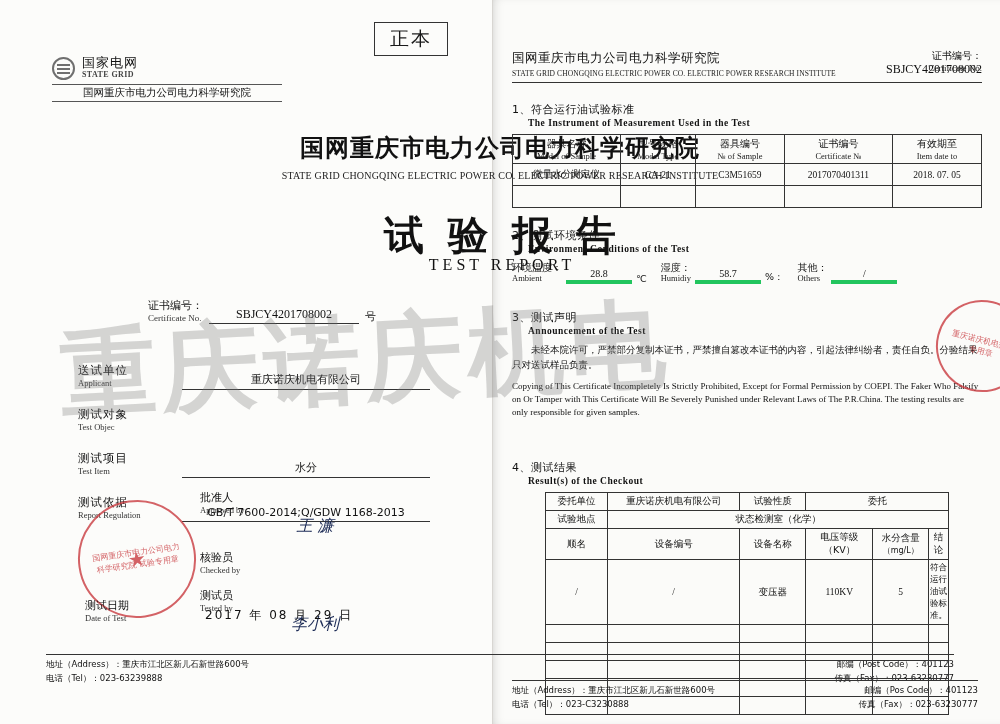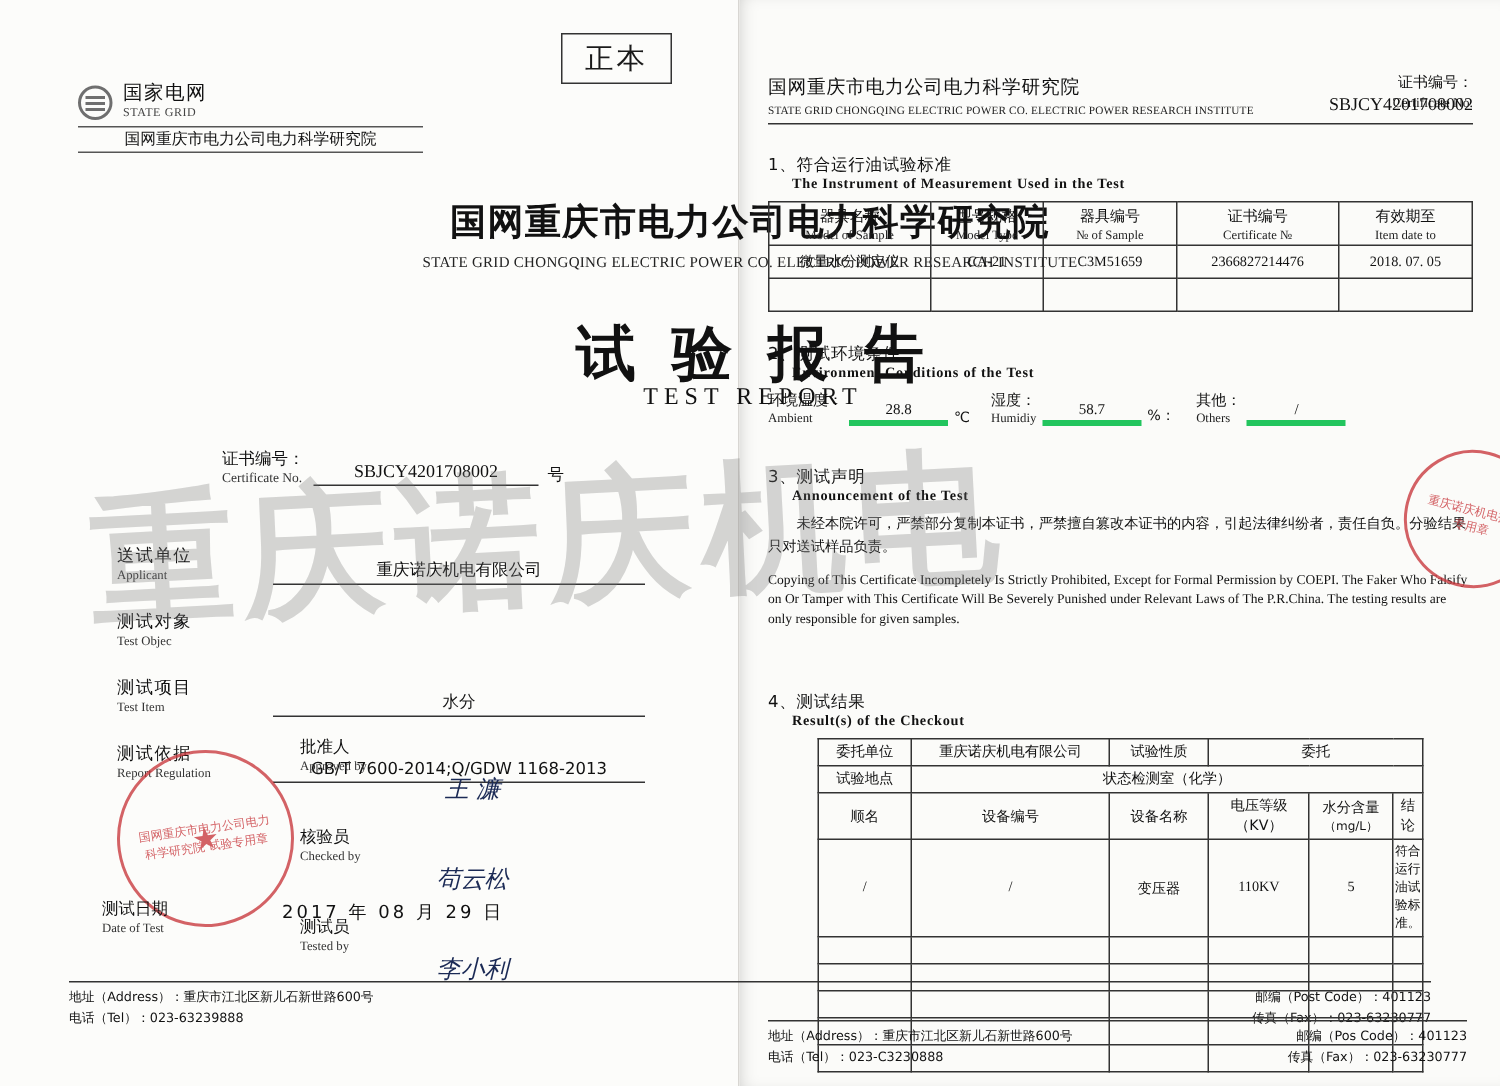--- a/index.html
+++ b/index.html
@@ -59,21 +59,21 @@
     width: 23px; height: 23px; border-radius: 50%;
     border: 2px solid #6f6f6f;
     position: relative; flex: none;
   }
   #logo-mark::before {
     content: ""; position: absolute; left: 3px; top: 9px;
     width: 13px; height: 2px; background: #6f6f6f;
     box-shadow: 0 4px 0 #6f6f6f, 0 -4px 0 #6f6f6f;
   }
   #logo-text-cn { font-family: "DejaVu Sans", sans-serif; font-size: 13px; line-height: 13px; letter-spacing: 1px; }
-  #logo-text-en { font-size: 8px; line-height: 11px; letter-spacing: .4px; color: #444; }
+  #logo-text-en { font-size: 8px; line-height: 11px; letter-spacing: .4px; color: #444; font-weight: bold; }
   #left-inst-line {
     margin-top: 4px;
     border-top: 1px solid #555;
     border-bottom: 1px solid #555;
     padding: 1px 2px;
     font-family: "DejaVu Sans", sans-serif;
     font-size: 10.5px;
     text-align: center;
     white-space: nowrap;
   }
@@ -175,21 +175,21 @@
     transform: translate(-50%,-50%);
     font-size: 20px; color: #c8373c;
   }
   #seal-right {
     left: 936px; top: 300px; width: 92px; height: 92px;
     font-size: 8px; line-height: 11px; padding: 8px;
     transform: rotate(14deg);
   }
 
   
-  #test-date { position: absolute; left: 68px; top: 600px; display: flex; }
+  #test-date { position: absolute; left: 85px; top: 600px; display: flex; align-items: flex-end; }
   #test-date .lbl { width: 120px; font-family: "DejaVu Sans", sans-serif; font-size: 11px; line-height: 12px; }
   #test-date .lbl .en { display: block; font-family: "Liberation Serif", serif; font-size: 8.5px; color: #333; }
   #test-date .val { font-family: "DejaVu Sans", sans-serif; font-size: 12px; letter-spacing: 2px; }
 
   
   .footer {
     position: absolute; left: 0; right: 0;
     font-family: "DejaVu Sans", sans-serif;
     font-size: 8.5px; color: #111;
   }
@@ -331,21 +331,20 @@
         <span>批准人</span>
         <span class="en">Approved by</span>
       </div>
       <div class="sig-hand">王 濂</div>
     </div>
     <div class="sig-row">
       <div class="sig-label">
         <span>核验员</span>
         <span class="en">Checked by</span>
       </div>
-      <div class="sig-hand">苟云松</div>
     </div>
     <div class="sig-row">
       <div class="sig-label">
         <span>测试员</span>
         <span class="en">Tested by</span>
       </div>
       <div class="sig-hand">李小利</div>
     </div>
   </div>
 
@@ -423,21 +422,21 @@
         </th>
         <th style="width:19%">
           <span class="hdr-cn">有效期至</span>
           <span class="hdr-en">Item date to</span>
         </th>
       </tr>
       <tr>
         <td class="body cn">微量水分测定仪</td>
         <td class="body">CA-21</td>
         <td class="body">C3M51659</td>
-        <td class="body">2366827214476</td>
+        <td class="body">2017070401311</td>
         <td class="body">2018. 07. 05</td>
       </tr>
       <tr>
         <td class="empty"></td>
         <td class="empty"></td>
         <td class="empty"></td>
         <td class="empty"></td>
         <td class="empty"></td>
       </tr>
     </tbody>

